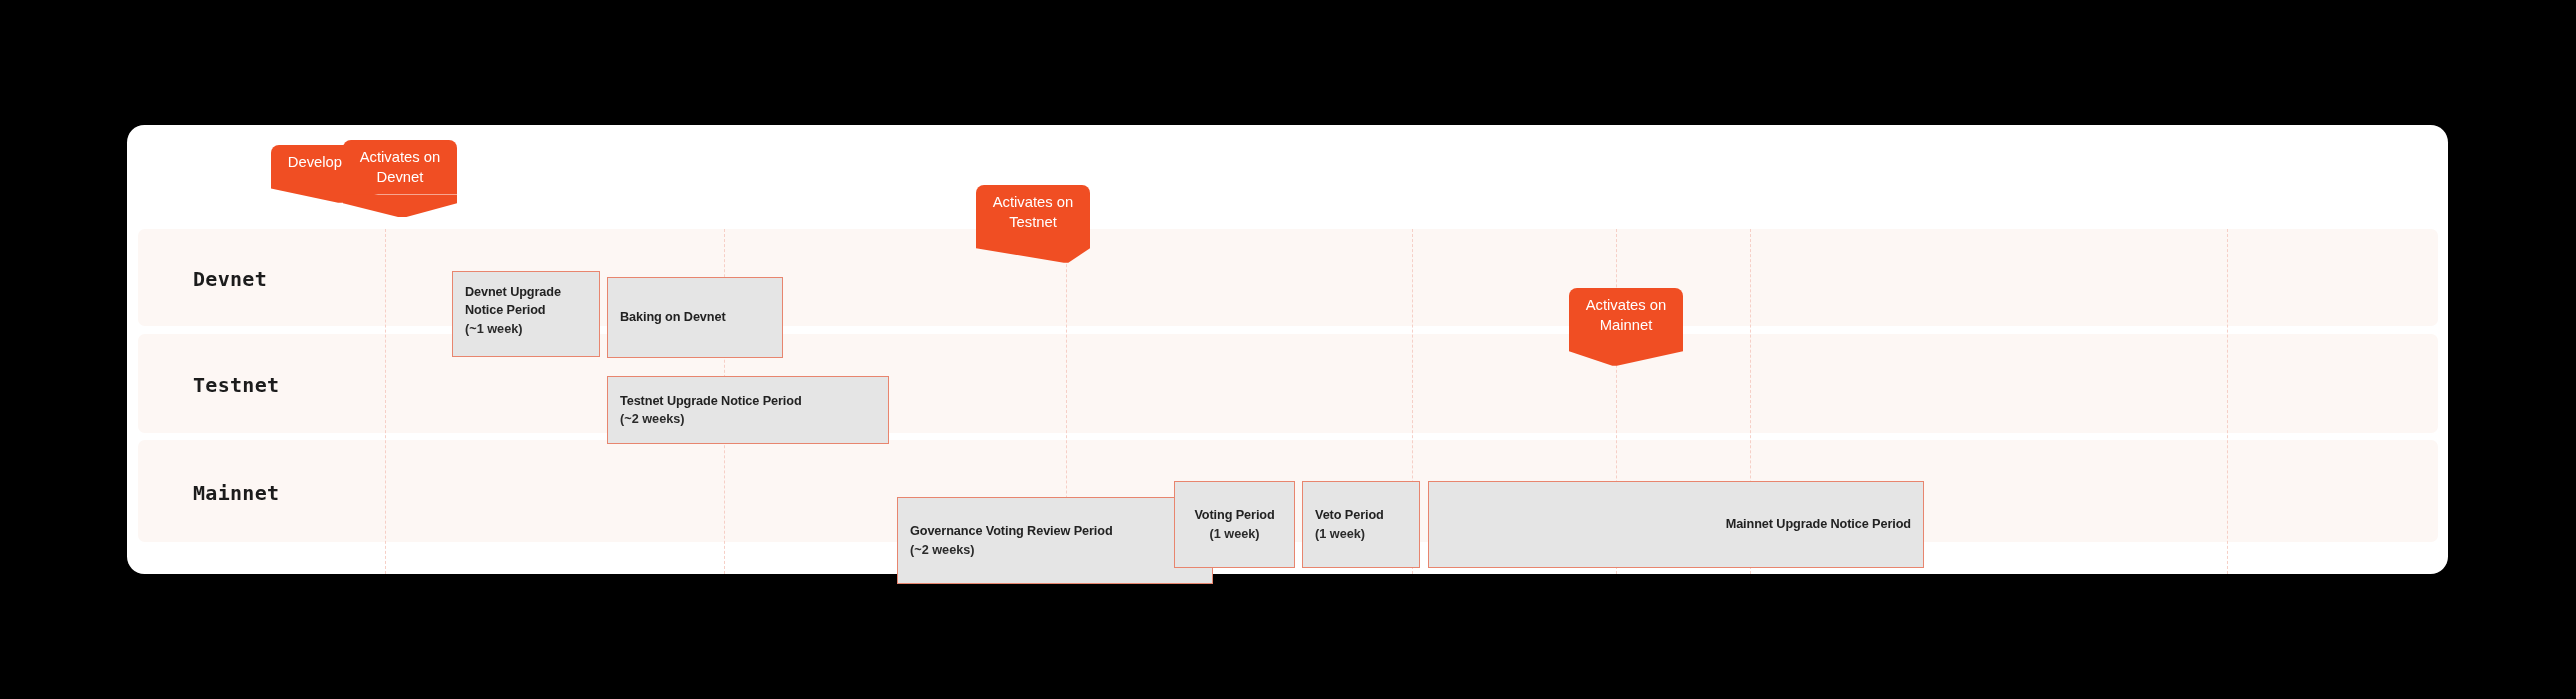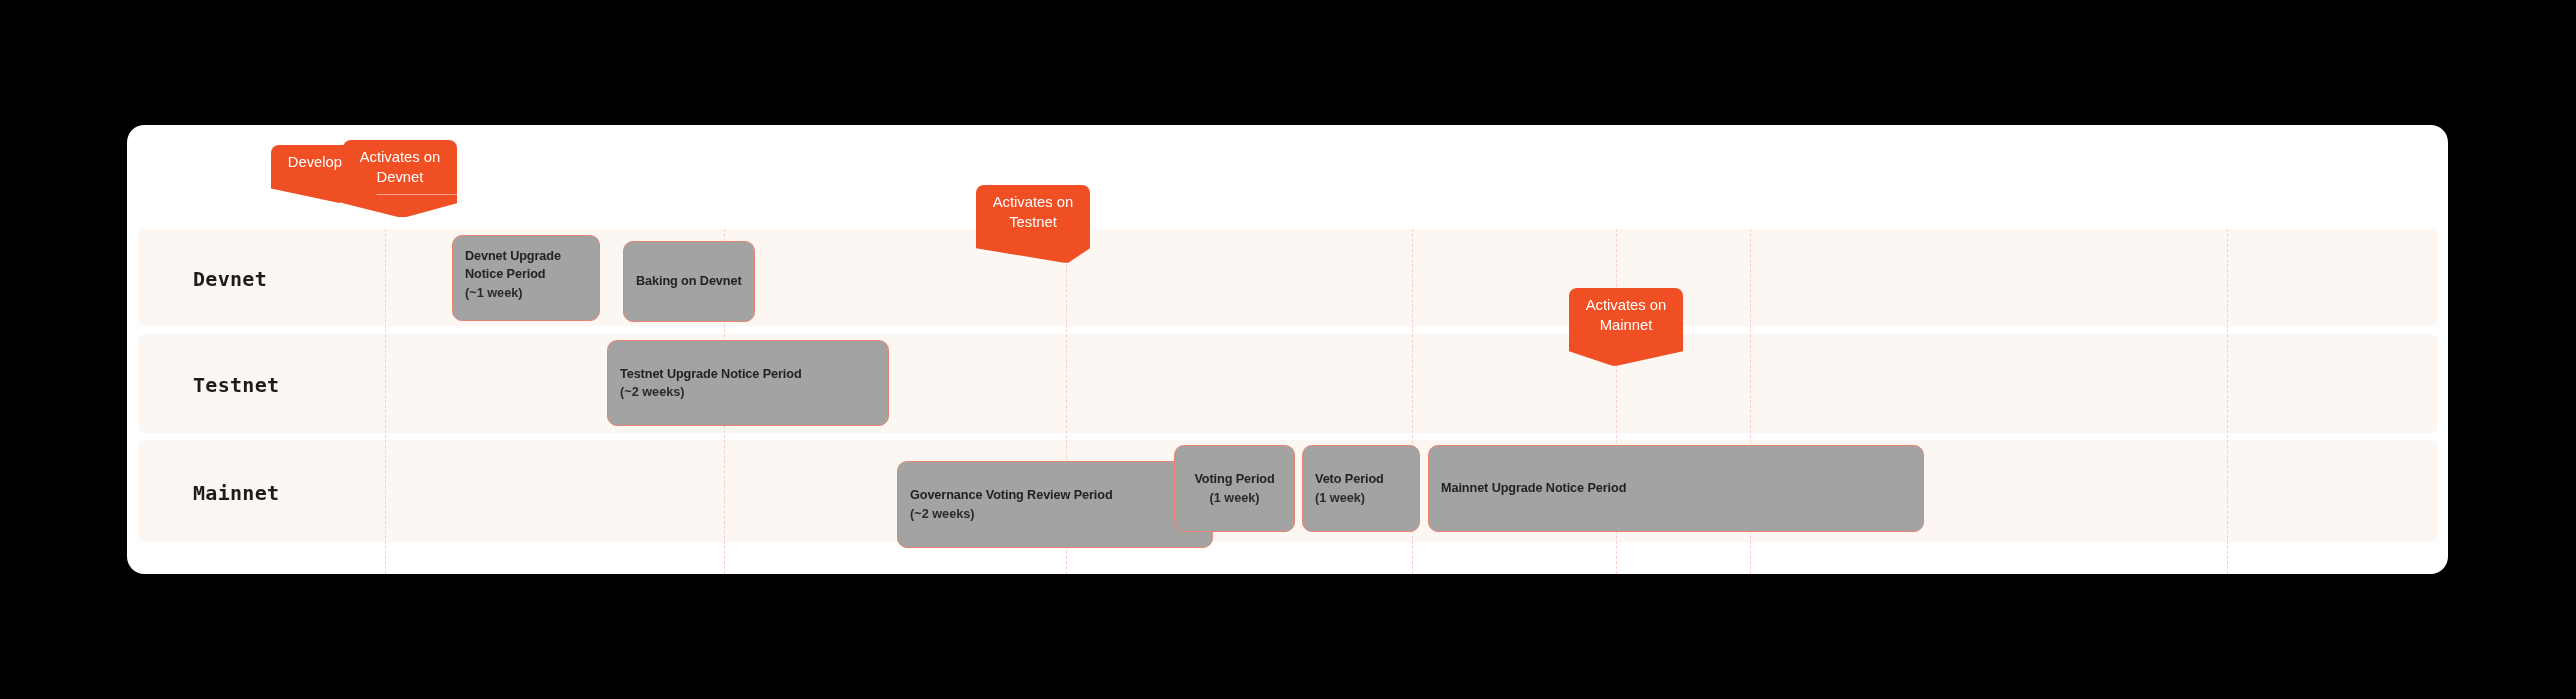--- a/index.html
+++ b/index.html
@@ -32,26 +32,27 @@
   .rowlabel{
     position:absolute;left:66px;
     font-family:"DejaVu Sans Mono","Liberation Mono",monospace;
     font-size:20px;font-weight:700;color:#1c1c1c;letter-spacing:0.3px;
     white-space:nowrap;
   }
 
   
   .bar{
     position:absolute;
-    background:#a3a3a3;
+    background:#e5e5e5;
     border:1.3px solid #e8856e;
-    border-radius:10px;
+    border-radius:0;
     box-sizing:border-box;
     padding:10.7px 12px 0 12px;
     overflow:hidden;
+    margin-top:36px;
   }
   .bar .t1{
     font-size:12.7px;font-weight:700;color:#222222;line-height:1.45;
     letter-spacing:-0.1px;
   }
   .bar .t2{
     font-size:12.7px;font-weight:700;color:#2a2a2a;line-height:1.45;
   }
   .bar.mid{display:flex;flex-direction:column;justify-content:center;padding-top:0;}
 
@@ -95,47 +96,47 @@
 
       <div class="rowlabel" style="top:142px;">Devnet</div>
       <div class="rowlabel" style="top:248px;">Testnet</div>
       <div class="rowlabel" style="top:356px;">Mainnet</div>
 
       <div class="bar" style="left:325px;top:110px;width:148px;height:86px;">
         <div class="t1">Devnet Upgrade Notice Period</div>
         <div class="t2">(~1 week)</div>
       </div>
 
-      <div class="bar mid" style="left:496px;top:116px;width:132px;height:81px;">
+      <div class="bar mid" style="left:480px;top:116px;width:176px;height:81px;">
         <div class="t1">Baking on Devnet</div>
         <div class="t2"></div>
       </div>
 
-      <div class="bar mid" style="left:480px;top:215px;width:282px;height:86px;">
+      <div class="bar mid" style="left:480px;top:215px;width:282px;height:68px;">
         <div class="t1">Testnet Upgrade Notice Period</div>
         <div class="t2">(~2 weeks)</div>
       </div>
 
 
       <div class="bar mid" style="left:770px;top:336px;width:316px;height:87px;">
         <div class="t1">Governance Voting Review Period</div>
         <div class="t2">(~2 weeks)</div>
       </div>
 
       <div class="bar mid" style="left:1047px;top:320px;width:121px;height:87px;text-align:center;">
         <div class="t1">Voting Period</div>
         <div class="t2">(1 week)</div>
       </div>
 
       <div class="bar mid" style="left:1175px;top:320px;width:118px;height:87px;">
         <div class="t1">Veto Period</div>
         <div class="t2">(1 week)</div>
       </div>
 
-      <div class="bar mid" style="left:1301px;top:320px;width:496px;height:87px;">
+      <div class="bar mid" style="left:1301px;top:320px;width:496px;height:87px;align-items:flex-end;">
         <div class="t1">Mainnet Upgrade Notice Period</div>
       </div>
 
       <div class="callout" style="left:144px;top:20px;width:129px;">
         <div class="body">Develop ready</div>
         <div class="tail" style="clip-path:polygon(0 0,100% 0,100% 38%,56% 100%,52% 100%,0 38%);"></div>
       </div>
 
       <div class="callout" style="left:216px;top:14.8px;width:114px;">
         <div class="body">Activates on

